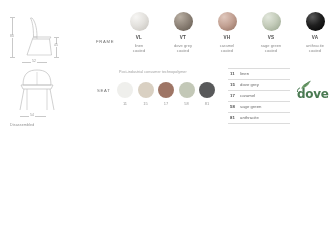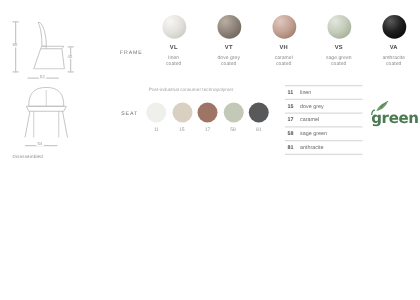--- a/index.html
+++ b/index.html
@@ -336,14 +336,14 @@
     <span class="legend-name">anthracite</span>
   </div>
 </div>
 
 <div id="green-logo">
   <svg width="40" height="24" viewBox="0 0 40 24" style="position:absolute; left:0; top:0;">
     <path d="M7 9 C9 4, 13 2, 16 2 C14 6, 11 8, 7.6 8.6 Z" fill="#6e9c6a"></path>
     <path d="M10.5 6.5 C12 3.4, 14.6 1.6, 16.6 1.2" stroke="#4a7a52" stroke-width="0.8" fill="none"></path>
     <path d="M3.4 12 C3.4 9.4, 4.6 8, 6 8" stroke="#4a7a52" stroke-width="1" fill="none"></path>
   </svg>
-  <div id="green-word">green</div>
+  <div id="green-word">dove</div>
 </div>
 
 </body></html>

